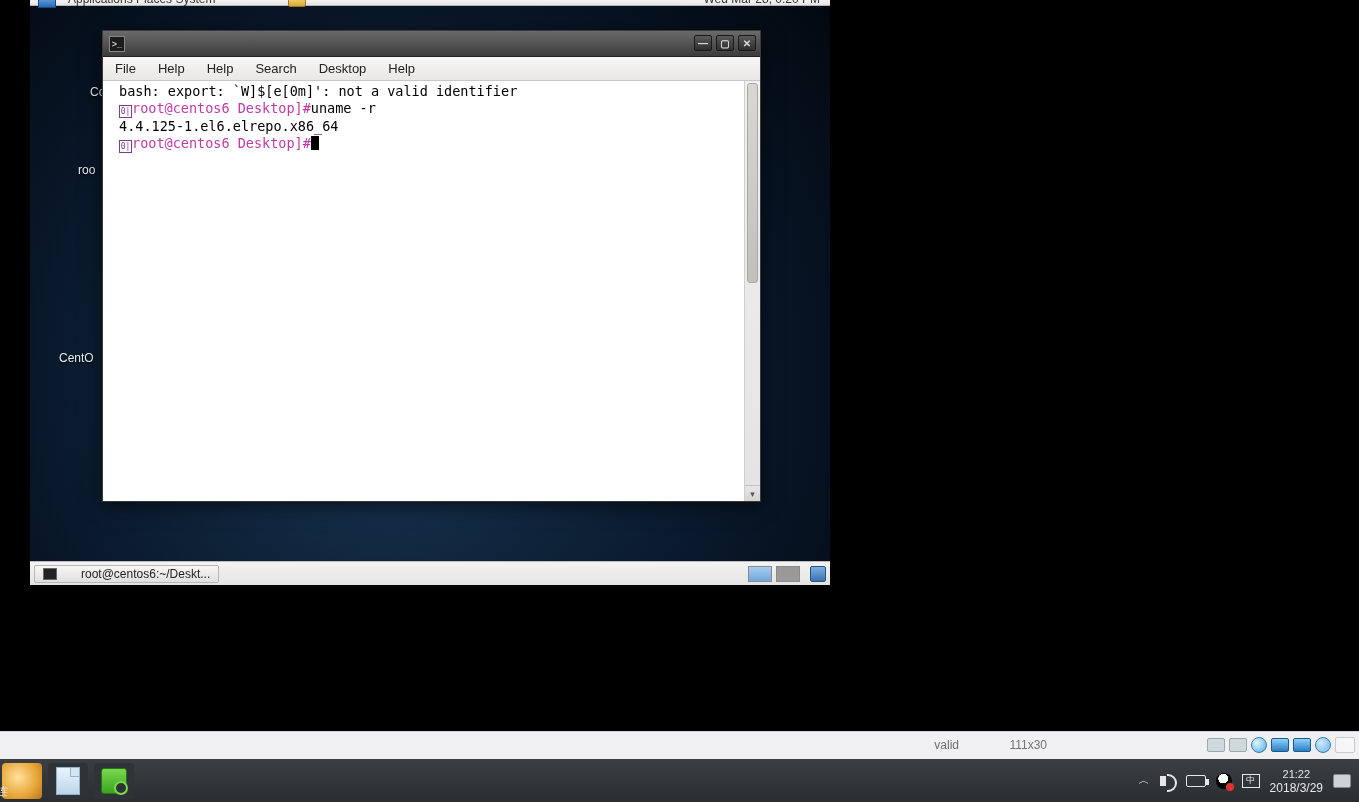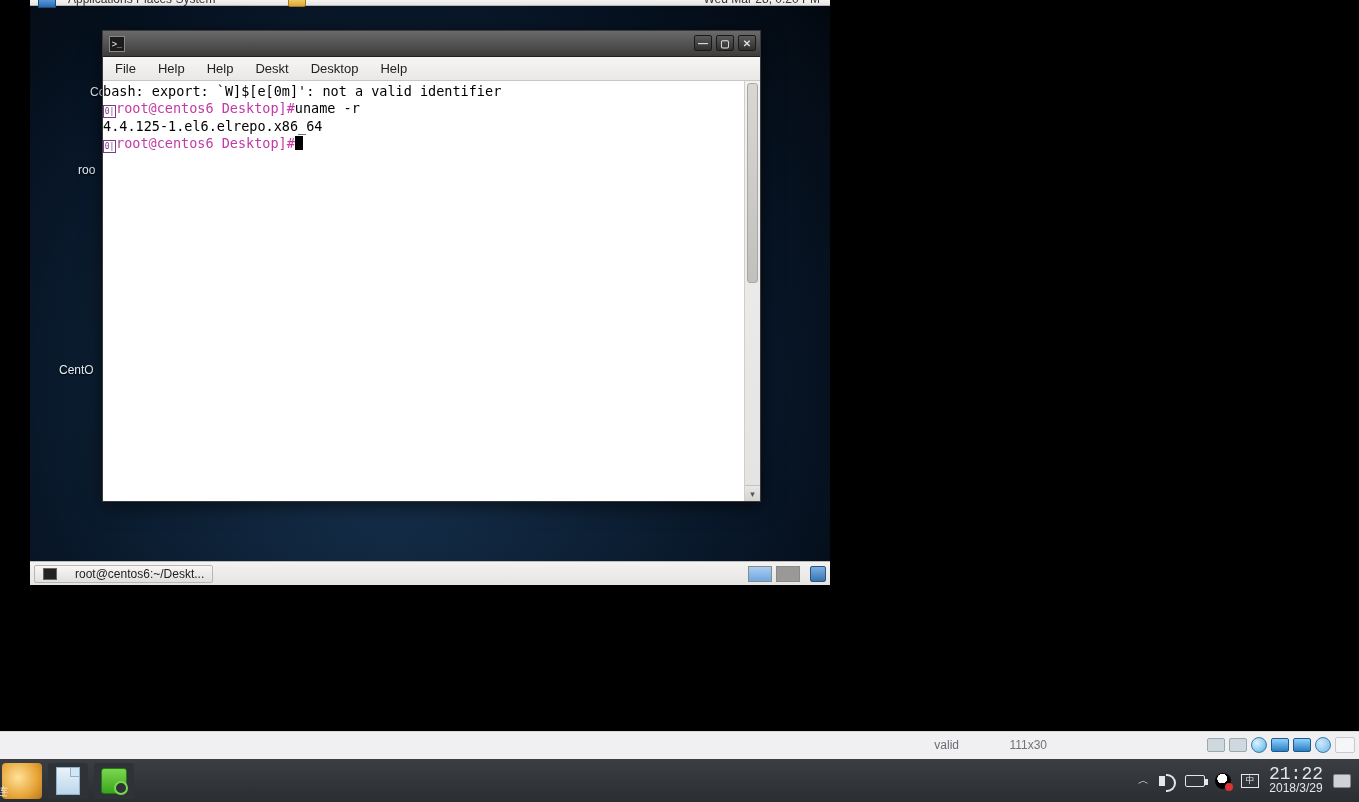--- a/index.html
+++ b/index.html
@@ -25,21 +25,21 @@
   .gnome-top .folder-icon {
     position:absolute; left:258px; top:-5px; width:18px; height:12px;
     background: linear-gradient(#ffe27a,#d9a73b); border:1px solid #a77818; border-radius:2px;
   }
   .gnome-top .clock { position:absolute; right:10px; top:-8px; font-size:12px; color:#333; }
 
   
   .desk-label { position:absolute; color:#e8eef5; font-size:12px; text-shadow:0 1px 2px #000; }
   .desk-label.l1 { left:60px; top:85px; }
   .desk-label.l2 { left:48px; top:163px; }
-  .desk-label.l3 { left:29px; top:363px; }
+  .desk-label.l3 { left:29px; top:351px; }
 
   
   .term-window {
     position: absolute; left: 72px; top: 30px; width: 659px; height: 472px;
     background: #fff; border: 1px solid #3a3a3a; box-shadow: 0 4px 18px rgba(0,0,0,.6);
     display: flex; flex-direction: column;
   }
   .titlebar {
     height: 26px; background: linear-gradient(#6a6a6a,#3c3c3c);
     display: flex; align-items: center; color: #fff; font-size: 13px; font-weight: bold;
@@ -63,21 +63,21 @@
     display:flex; align-items:center; padding: 0 4px; gap: 6px;
   }
   .menubar .mitem {
     padding: 2px 8px; font-size: 13px; color:#222; cursor:pointer; border-radius:3px;
   }
 
   .term-body {
     flex:1; display:flex; background:#fff;
   }
   .term-text {
-    flex:1; padding: 2px 0; font-family: "DejaVu Sans Mono","Liberation Mono",monospace;
+    flex:1; padding: 2px 16px; font-family: "DejaVu Sans Mono","Liberation Mono",monospace;
     font-size: 13.5px; line-height: 17px; white-space: pre; color:#000;
   }
   .term-text .prompt-icon {
     display:inline-block; width:13px; height:13px; border:1px solid #7a3d87;
     color:#7a3d87; font-size:8px; line-height:11px; text-align:center; vertical-align:-1px;
     margin-right:0px;
   }
   .term-text .prompt { color:#c23aa6; }
   .term-text .cursor { display:inline-block; width:8px; height:14px; background:#000; vertical-align:-2px; }
 
@@ -95,21 +95,21 @@
     display:flex; align-items:center; justify-content:center; font-size:9px; color:#555;
   }
 
   
   .gnome-bottom {
     position:absolute; left:0; right:0; bottom:0; height:24px;
     background: linear-gradient(#f4f3f2,#e5e4e2); border-top:1px solid #bdbcba;
     display:flex; align-items:center; padding:0 4px; gap:4px;
   }
   .gnome-bottom .task {
-    height:18px; padding:0 8px; display:flex; align-items:center; gap:18px;
+    height:18px; padding:0 8px; display:flex; align-items:center; gap:24px;
     background: linear-gradient(#f8f7f6,#e1e0de); border:1px solid #b8b7b5; border-radius:2px;
     font-size:12px; color:#222; cursor:pointer;
   }
   .gnome-bottom .task .ticon2 {
     width:14px; height:12px; background:#222; border:1px solid #666;
   }
   .gnome-bottom .spacer { flex:1; }
   .gnome-bottom .ws { width:24px; height:16px; border:1px solid #8a8a88; }
   .gnome-bottom .ws.active { background: linear-gradient(#a9cdf2,#6fa8de); }
   .gnome-bottom .ws.inactive { background:#9a9998; }
@@ -159,21 +159,21 @@
   .host-taskbar .tray .chev { font-size:11px; color:#e6e7ea; }
   .host-taskbar .tray .vol { width:16px; height:14px; position:relative; }
   .host-taskbar .tray .vol::before { content:""; position:absolute; left:0; top:2px; width:6px; height:10px; background:#e6e7ea; }
   .host-taskbar .tray .vol::after { content:""; position:absolute; left:7px; top:0; width:8px; height:14px; border:2px solid #e6e7ea; border-left:none; border-radius:0 10px 10px 0; }
   .host-taskbar .tray .batt { width:20px; height:12px; border:1.5px solid #e6e7ea; border-radius:2px; position:relative; }
   .host-taskbar .tray .batt::after { content:""; position:absolute; right:-4px; top:3px; width:3px; height:6px; background:#e6e7ea; }
   .host-taskbar .tray .penguin { width:16px; height:16px; border-radius:50%; background: radial-gradient(circle at 45% 35%, #fff 0 35%, #000 36% 100%); position:relative; }
   .host-taskbar .tray .penguin::after { content:""; position:absolute; right:-2px; bottom:-2px; width:8px; height:8px; border-radius:50%; background:#d33; }
   .host-taskbar .tray .ime { width:18px; height:14px; border:1px solid #e6e7ea; display:flex; align-items:center; justify-content:center; font-size:9px; }
   .host-taskbar .tray .clockbox { text-align:center; line-height:14px; }
-  .host-taskbar .tray .clockbox .t { font-size:18px;font-family:Liberation Mono, monospace; }
+  .host-taskbar .tray .clockbox .t { font-size:11px; }
   .host-taskbar .tray .clockbox .d { font-size:12px; }
   .host-taskbar .tray .lastico { width:18px; height:14px; border:1px solid #888; background:#cfd2d6; border-radius:2px; }
 
 </style>
 </head>
 <body>
 
 <div class="vm-viewport">
 
   <div class="gnome-top">
@@ -193,21 +193,21 @@
       <div class="ctrls">
         <div class="cbtn">—</div>
         <div class="cbtn">▢</div>
         <div class="cbtn">✕</div>
       </div>
     </div>
     <div class="menubar">
       <div class="mitem">File</div>
       <div class="mitem">Help</div>
       <div class="mitem">Help</div>
-      <div class="mitem">Deskt</div>
+      <div class="mitem">Search</div>
       <div class="mitem">Desktop</div>
       <div class="mitem">Help</div>
     </div>
     <div class="term-body">
       <div class="term-text"><span>bash: export: `W]$[e[0m]': not a valid identifier</span>
 <span class="prompt-icon">0|</span><span class="prompt">root@centos6 Desktop]#</span><span>uname -r</span>
 <span>4.4.125-1.el6.elrepo.x86_64</span>
 <span class="prompt-icon">0|</span><span class="prompt">root@centos6 Desktop]#</span><span class="cursor"></span></div>
       <div class="term-scroll">
         <div class="thumb"></div>

